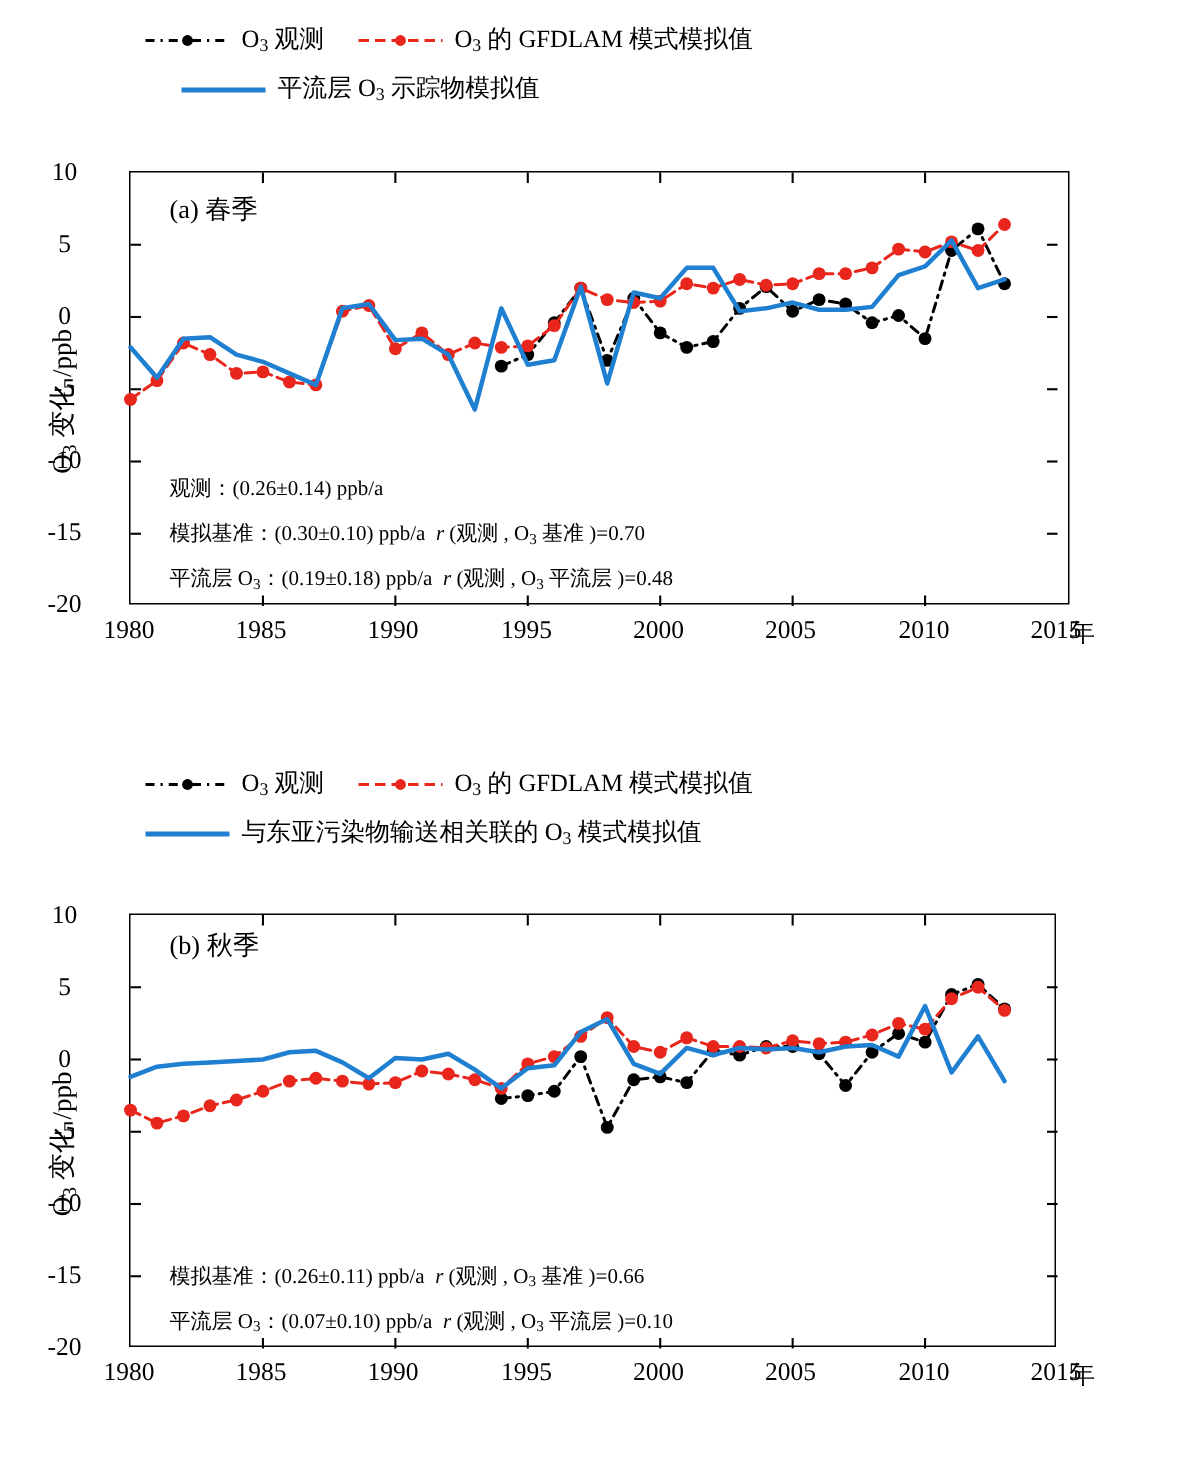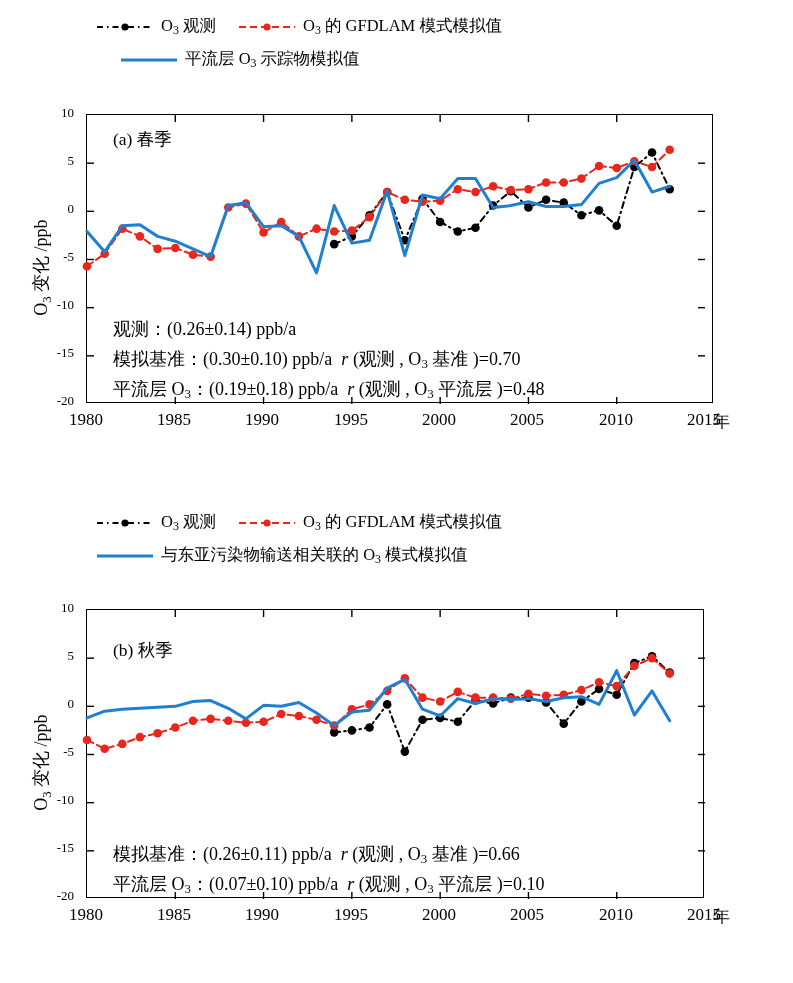--- a/index.html
+++ b/index.html
@@ -63,43 +63,43 @@
   .axis-label-y {
     position: absolute;
     transform: rotate(-90deg);
     transform-origin: 50% 50%;
     font-size: 18px;
     white-space: nowrap;
     text-align: center;
   }
   .tick-label-y {
     position: absolute;
-    font-size: 13px;
-    text-align: right;
-    white-space: nowrap;
-  }
-  .tick-label-x {
-    position: absolute;
     font-size: 17px;
     text-align: center;
     white-space: nowrap;
   }
+  .tick-label-x {
+    position: absolute;
+    font-size: 17px;
+    text-align: center;
+    white-space: nowrap;
+  }
   .x-unit {
     position: absolute;
     font-size: 17px;
     white-space: nowrap;
   }
   .panel-tag {
     position: absolute;
     font-size: 17.5px;
     white-space: nowrap;
   }
   .stat-line {
     position: absolute;
-    font-size: 18px;
+    font-size: 14px;
     white-space: nowrap;
   }
   svg.series { position: absolute; left: 0; top: 0; overflow: visible; }
 </style>
 </head>
 <body>
 
 <div class="panel" id="panel-a">
 
   <div class="legend" id="legend-a" style="top:18px;left:0;">
@@ -371,21 +371,21 @@
         <circle cx="476.74" cy="84.77" r="4.3" fill="#e8261c"></circle>
         <circle cx="494.40" cy="79.96" r="4.3" fill="#e8261c"></circle>
         <circle cx="512.06" cy="72.25" r="4.3" fill="#e8261c"></circle>
         <circle cx="529.71" cy="76.10" r="4.3" fill="#e8261c"></circle>
         <circle cx="547.37" cy="55.87" r="4.3" fill="#e8261c"></circle>
         <circle cx="565.03" cy="48.17" r="4.3" fill="#e8261c"></circle>
         <circle cx="582.69" cy="63.58" r="4.3" fill="#e8261c"></circle>
         <path d="M0.00,107.89 L17.66,101.15 L35.31,99.22 L52.97,98.26 L70.63,97.30 L88.29,96.33 L105.94,91.52 L123.60,90.55 L141.26,98.26 L158.91,108.86 L176.57,95.37 L194.23,96.33 L211.89,92.48 L229.54,103.08 L247.20,115.60 L264.86,102.11 L282.51,100.19 L300.17,78.03 L317.83,69.36 L335.49,99.22 L353.14,105.97 L370.80,88.63 L388.46,93.44 L406.11,88.63 L423.77,89.59 L441.43,88.63 L459.09,91.52 L476.74,87.66 L494.40,86.70 L512.06,94.41 L529.71,60.69 L547.37,105.00 L565.03,80.92 L582.69,110.78" fill="none" stroke-linejoin="round" stroke-linecap="round" stroke="#1f7fd0" stroke-width="3"></path>
       </svg>
 
-    <div class="panel-tag" style="left:26px;top:28px;text-align:right;">(b) 秋季</div>
+    <div class="panel-tag" style="left:26px;top:8px;text-align:right;">(b) 秋季</div>
 
     <div class="stat-line" style="left:26px;top:232px;">模拟基准：(0.26±0.11) ppb/a&nbsp; <i>r</i>&nbsp;(观测 , O<sub>3</sub> 基准 )=0.66</div>
     <div class="stat-line" style="left:26px;top:262px;">平流层 O<sub>3</sub>：(0.07±0.10) ppb/a&nbsp; <i>r</i>&nbsp;(观测 , O<sub>3</sub> 平流层 )=0.10</div>
   </div>
 
   <div class="tick-label-x" style="left:46px;top:413px;width:80px;">1980</div>
   <div class="tick-label-x" style="left:134px;top:413px;width:80px;">1985</div>
   <div class="tick-label-x" style="left:222px;top:413px;width:80px;">1990</div>
   <div class="tick-label-x" style="left:311px;top:413px;width:80px;">1995</div>
   <div class="tick-label-x" style="left:399px;top:413px;width:80px;">2000</div>

